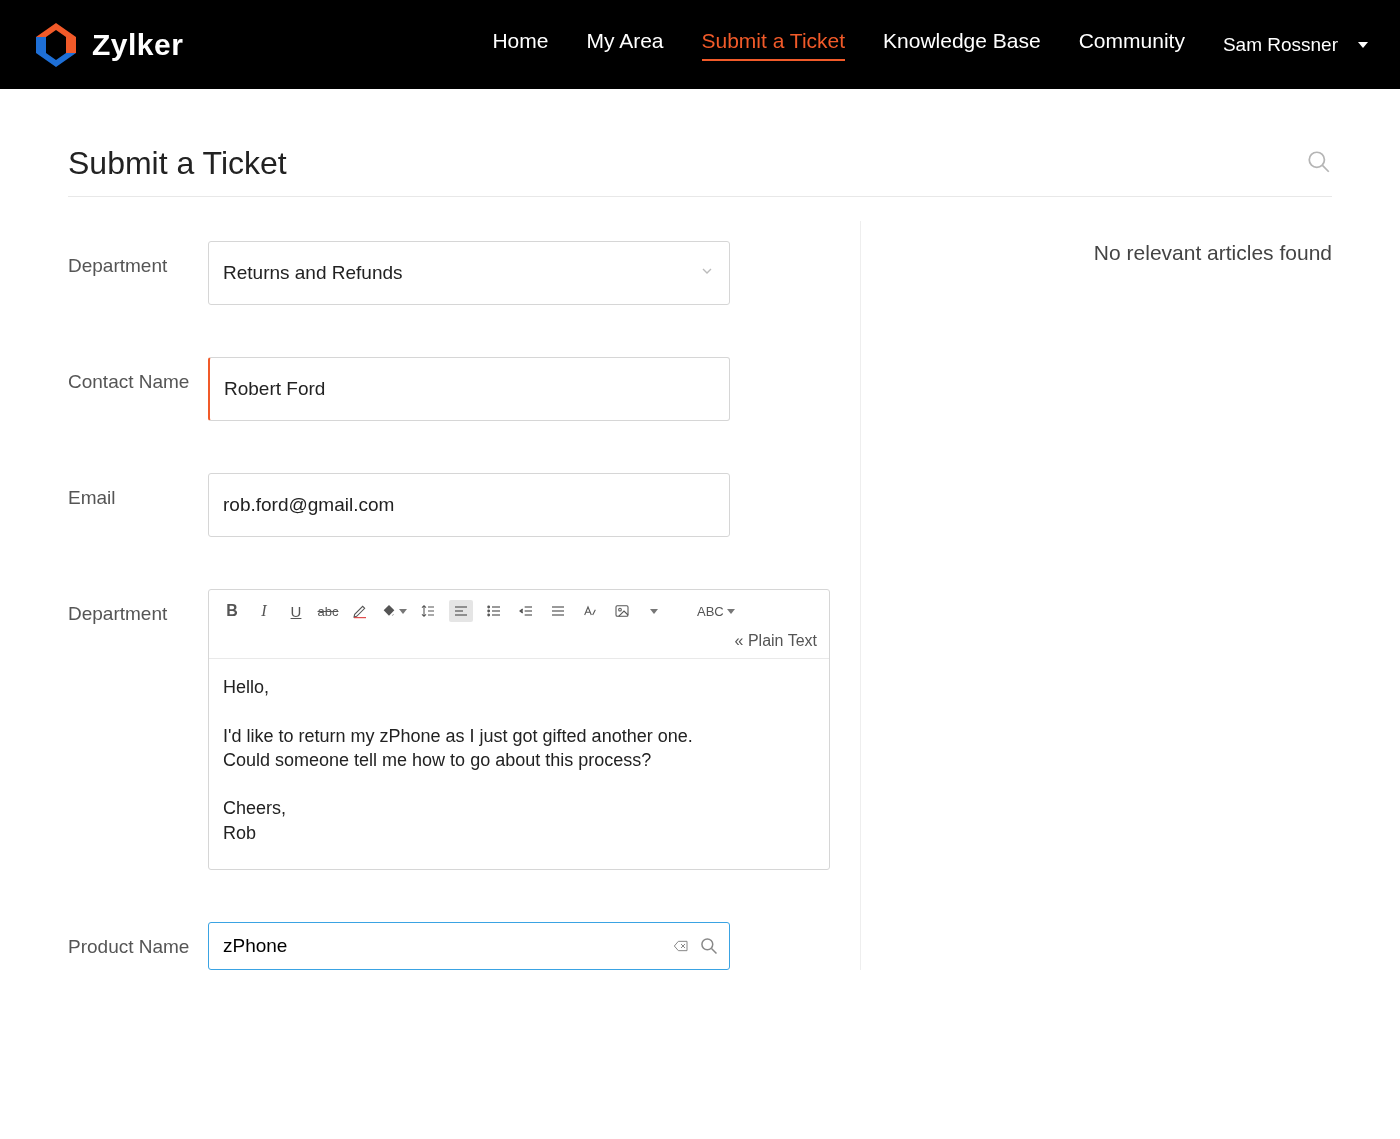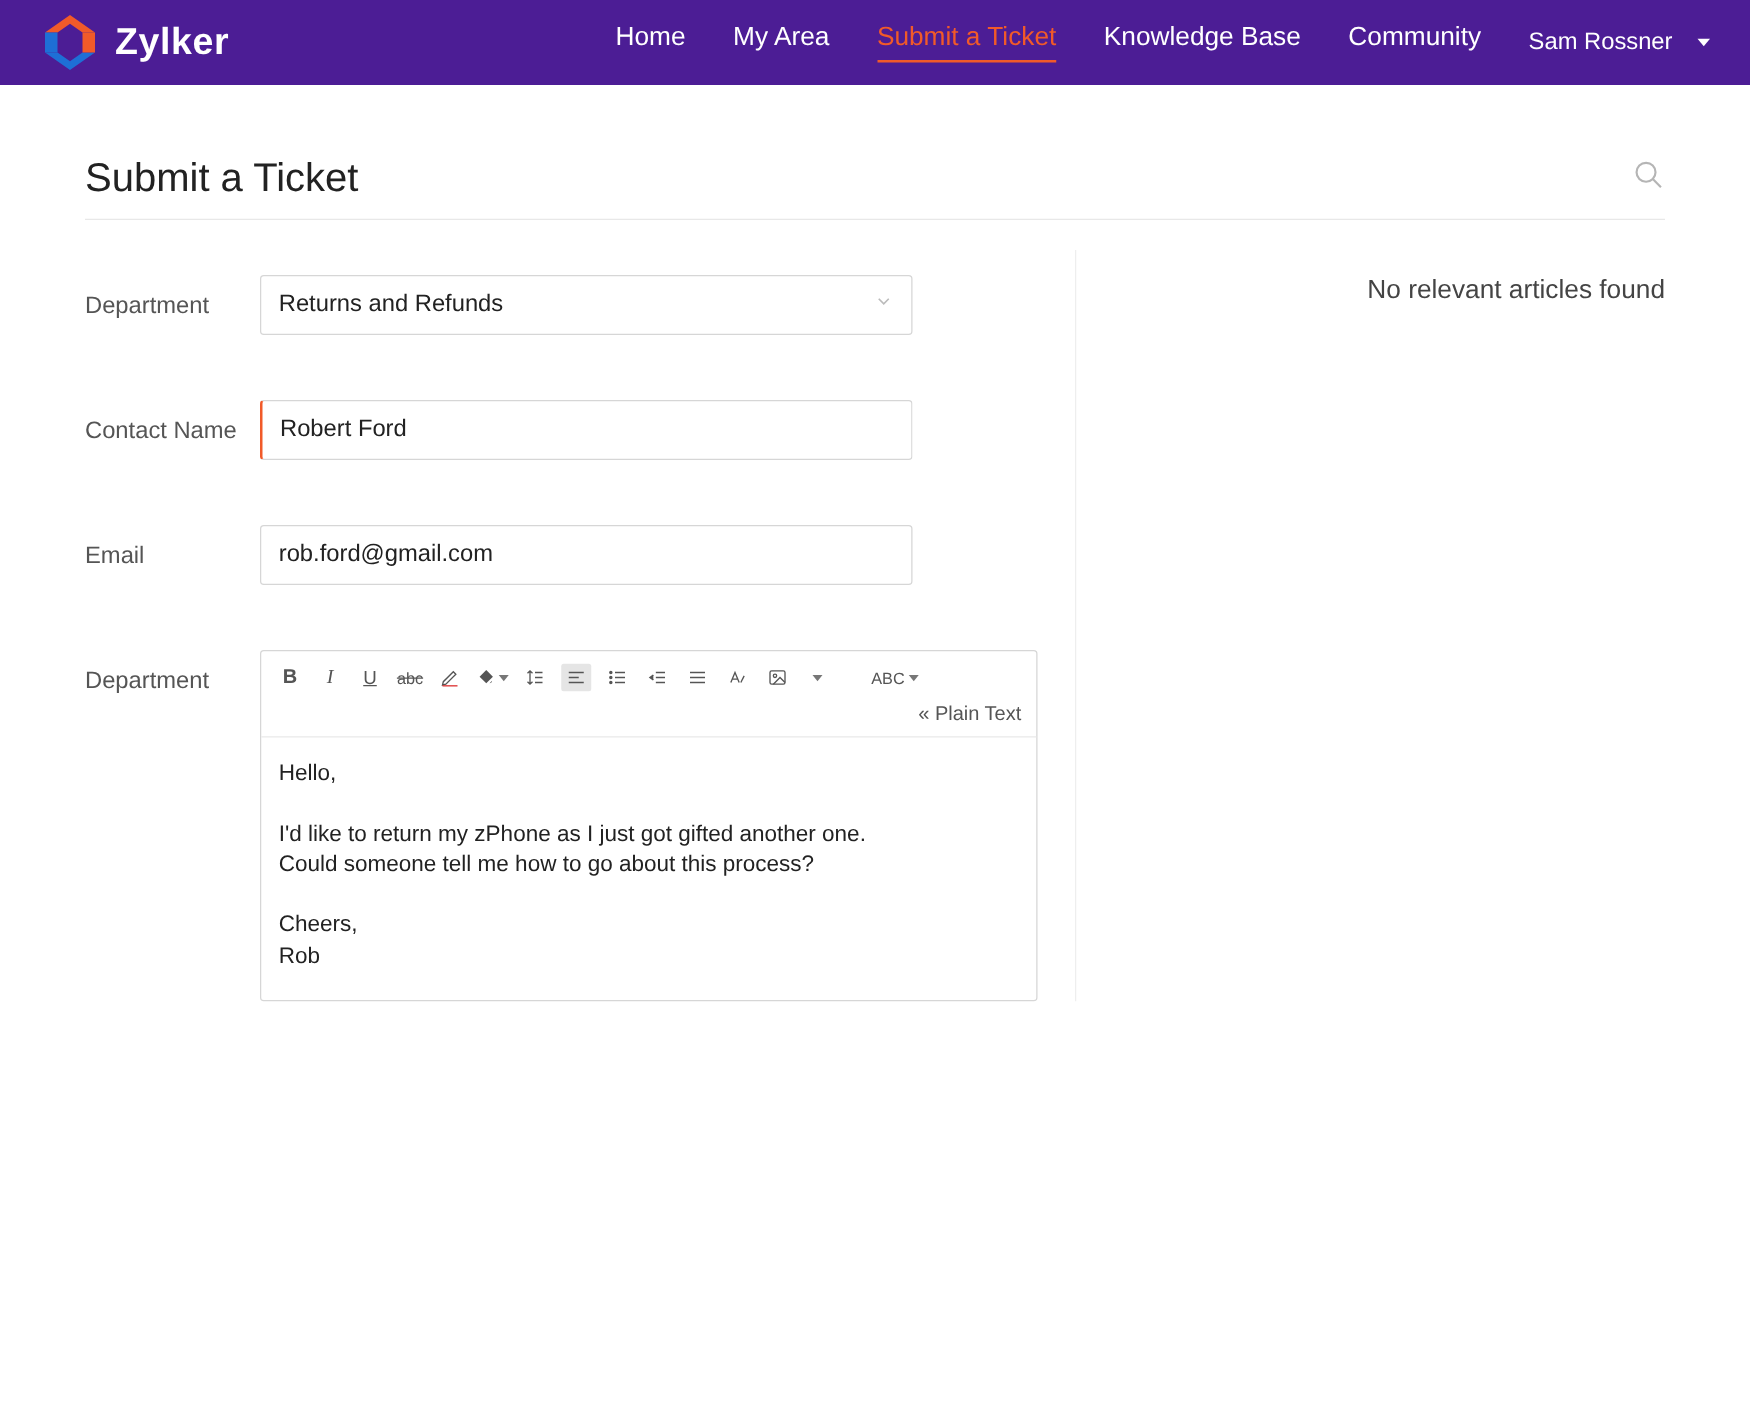--- a/index.html
+++ b/index.html
@@ -4,22 +4,22 @@
 <style>
   * { box-sizing: border-box; margin: 0; padding: 0; }
   body {
     font-family: -apple-system, BlinkMacSystemFont, "Segoe UI", Helvetica, Arial, sans-serif;
     background: #ffffff;
     color: #222;
     width: 1400px;
   }
   
   .header {
-    background: #4c1d95;
-    height: 68px;
+    background: #000000;
+    height: 89px;
     display: flex;
     align-items: center;
     padding: 0 32px;
   }
   .logo {
     display: flex;
     align-items: center;
     gap: 12px;
     margin-right: auto;
   }
@@ -117,21 +117,21 @@
     padding-top: 12px;
     line-height: 1.35;
   }
   .field-control {
     flex: 1;
     max-width: 522px;
   }
 
   .input, .select {
     width: 100%;
-    height: 48px;
+    height: 64px;
     border: 1px solid #d6d6d6;
     border-radius: 3px;
     font-size: 19px;
     padding: 0 14px;
     color: #222;
     background: #fff;
   }
   .select {
     display: flex;
     align-items: center;
@@ -377,20 +377,41 @@
 
 I'd like to return my zPhone as I just got gifted another one.
 Could someone tell me how to go about this process?
 
 Cheers,
 Rob</div>
           </div>
         </div>
       </div>
 
+      <div class="field-row">
+        <div class="field-label">Product Name</div>
+        <div>
+          <div class="lookup">
+            <input type="text" value="zPhone" style="">
+            <span class="icon-btn">
+              <svg width="20" height="16" viewBox="0 0 24 24" fill="none" stroke="currentColor" stroke-width="1.5">
+                <path d="M8 5l-6 7 6 7h13V5H8z"></path>
+                <line x1="12" y1="9" x2="18" y2="15"></line>
+                <line x1="18" y1="9" x2="12" y2="15"></line>
+              </svg>
+            </span>
+            <span class="icon-btn">
+              <svg width="20" height="20" viewBox="0 0 24 24" fill="none" stroke="currentColor" stroke-width="1.8">
+                <circle cx="10" cy="10" r="6.5"></circle>
+                <line x1="15" y1="15" x2="21" y2="21"></line>
+              </svg>
+            </span>
+          </div>
+        </div>
+      </div>
 
     </div>
 
     <div class="side-col">
       <div class="side-msg">No relevant articles found</div>
     </div>
   </div>
 </div>
 
 </body></html>

